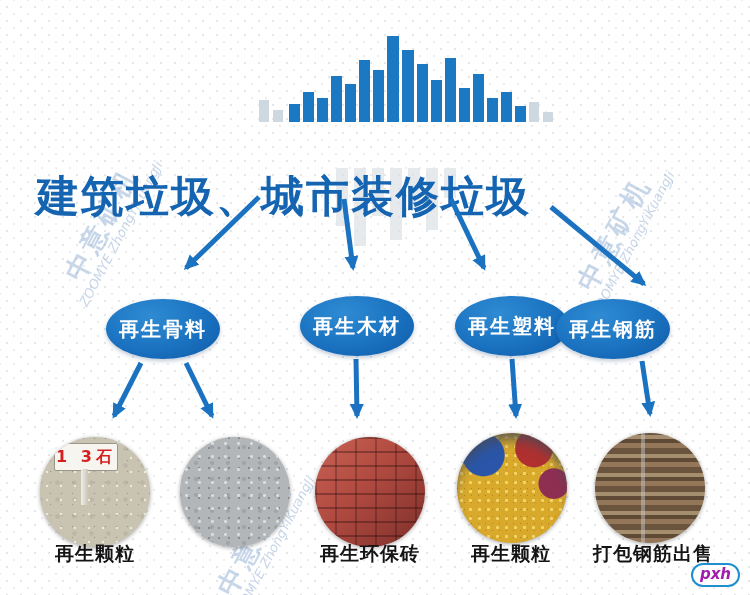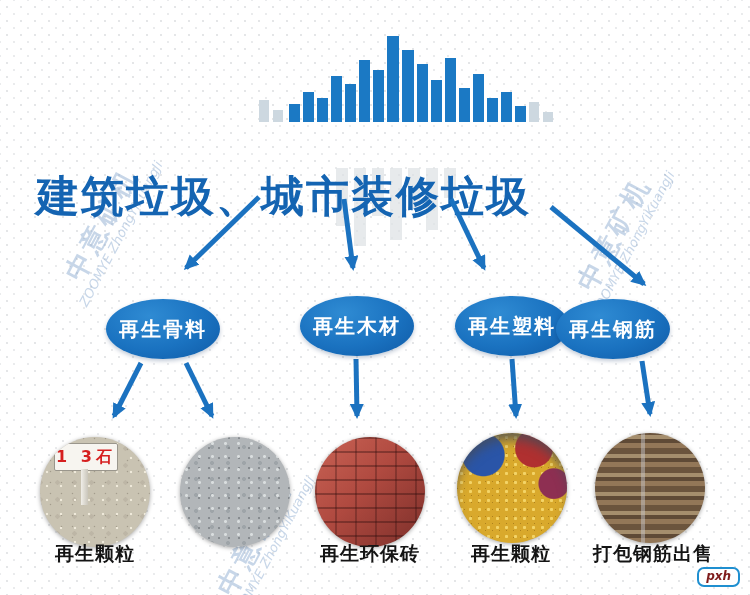--- a/index.html
+++ b/index.html
@@ -104,22 +104,22 @@
     color:rgba(130,165,205,.45);
     pointer-events:none;line-height:1.1;
   }
   .watermark .wm-cn{font-size:27px;font-weight:bold;letter-spacing:4px;}
   .watermark .wm-en{font-size:13px;font-style:italic;}
   .wm-left{left:8px;top:205px;}
   .wm-right{left:520px;top:215px;}
   .wm-bottom{left:160px;top:520px;}
   .badge{
     position:absolute;right:10px;bottom:8px;
-    border:2px solid #1f8fd0;border-radius:7px;
-    color:#7f1d1d;font-style:italic;font-weight:bold;font-size:12px;
+    border:2px solid #1f8fd0;border-radius:12px;
+    color:#a21caf;font-style:italic;font-weight:bold;font-size:15px;
     padding:0 7px 2px 7px;background:rgba(255,255,255,.92);
   }
 </style>
 </head>
 <body>
 
 <div class="page">
 
   <svg class="skyline" width="750" height="260" viewBox="0 0 750 260">
     <g fill="#cdd8e0">

